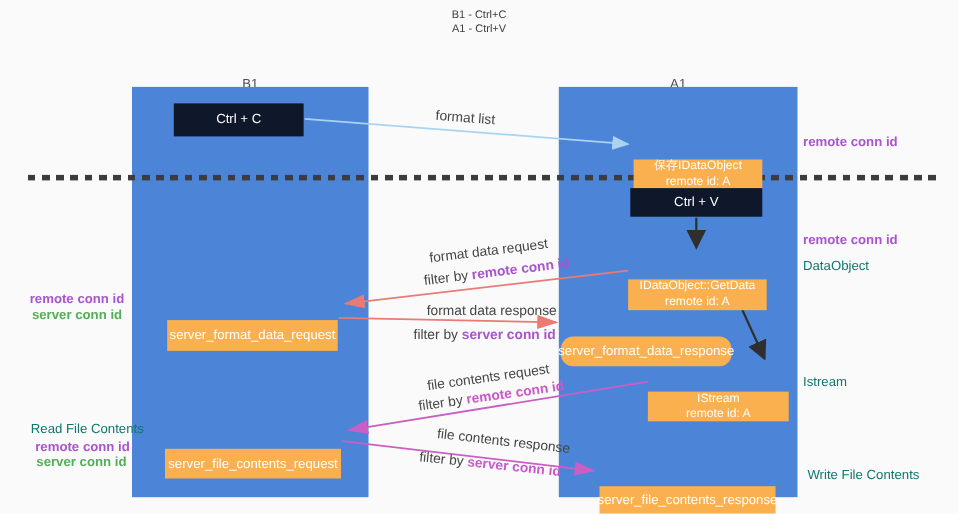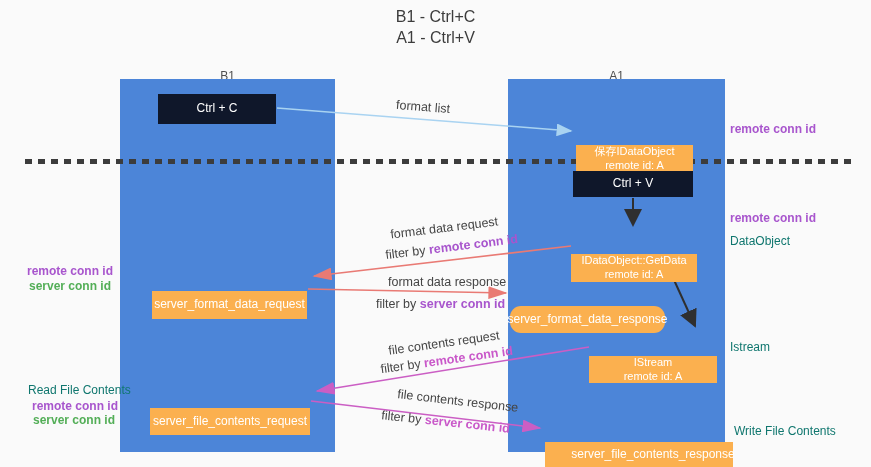--- a/index.html
+++ b/index.html
@@ -3,21 +3,21 @@
 <meta charset="utf-8">
 <style>
   html,body{margin:0;padding:0;}
   .canvas{
     position:relative; width:871px; height:467px;
     background:#fafafa; overflow:hidden;
     font-family:"Liberation Sans", sans-serif;
   }
   .title{
     position:absolute; left:0; top:7px; width:100%;
-    text-align:center; font-size:16px; color:#3c3c3c; line-height:1.3;
+    text-align:center; font-size:10px; color:#3c3c3c; line-height:1.3;
   }
   .col{position:absolute; top:79px; height:373px; background:#4c85d8;}
   .col-left{left:120px; width:215px;}
   .col-right{left:508px; width:217px;}
   .col-header{
     position:absolute; top:48px; text-align:center;
     font-size:12px; color:#4f4f4f; line-height:1.25;margin-top:21px;
   }
   .col-header.left{left:120px; width:215px;}
   .col-header.right{left:508px; width:217px;}
@@ -116,21 +116,21 @@
 
   <div class="box orange small" style="left:589px; top:331px; width:128px; height:27px;">
     <span>IStream</span>
     <span>remote id: A</span>
   </div>
 
   <div class="box orange" style="left:150px; top:383px; width:160px; height:27px;">
     <span>server_file_contents_request</span>
   </div>
 
-  <div class="box orange" style="left:545px; top:417px; width:160px; height:25px;padding-left:28px;">
+  <div class="box orange" style="left:545px; top:417px; width:160px; height:25px;">
     <span>server_file_contents_response</span>
   </div>
 
   <div class="lbl flow" style="left:396px; top:100px; transform:rotate(4.5deg);">format list</div>
 
   <div class="lbl flow" style="left:390px; top:221px; transform:rotate(-7deg);">format data request</div>
   <div class="lbl flow" style="left:385px; top:240px; transform:rotate(-7deg);">
     <span>filter by </span><span class="purple">remote conn id</span>
   </div>
 

